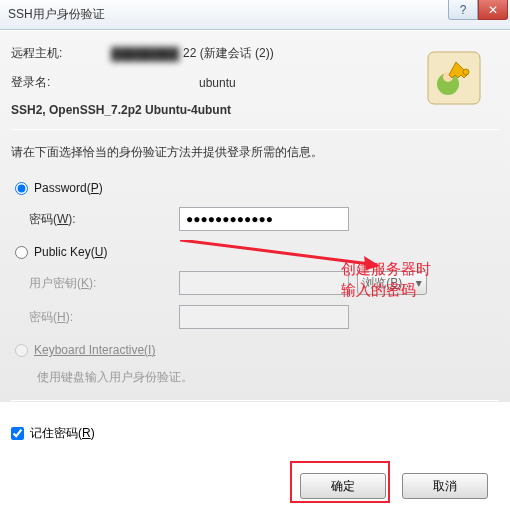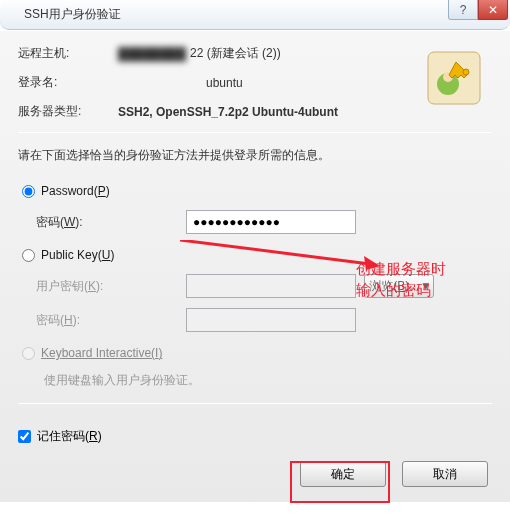--- a/index.html
+++ b/index.html
@@ -1,23 +1,23 @@
 <!DOCTYPE html>
 <html><head>
 <meta charset="utf-8">
 <style>
 * { box-sizing: border-box; margin: 0; padding: 0; }
 body { font-family: "Microsoft YaHei", Tahoma, sans-serif; font-size: 12px; background: #fff; width: 510px; height: 515px; overflow: hidden; position: relative; }
-.titlebar { height: 30px; background: linear-gradient(#fdfefe, #e8eef5); border-bottom: 1px solid #b8c6d6; display: flex; align-items: center; padding-left: 24px; position: relative; border-radius: 9px; }
+.titlebar { height: 30px; background: linear-gradient(#fdfefe, #e8eef5); border-bottom: 1px solid #b8c6d6; display: flex; align-items: center; padding-left: 8px; position: relative; }
 .titlebar .title { color: #333; }
 .tb-buttons { position: absolute; right: 2px; top: 0; display: flex; }
 .tb-btn { width: 30px; height: 20px; border: 1px solid #9bb0c8; border-top: none; background: linear-gradient(#f6f9fc,#dbe6f1); display: flex; align-items: center; justify-content: center; font-size: 12px; color: #405a78; }
 .tb-btn.help { border-radius: 0 0 0 3px; }
 .tb-btn.close { background: linear-gradient(#e57b73,#c74034); color: #fff; border-color: #a33; border-radius: 0 0 3px 0; }
-.content { background: linear-gradient(#f6f6f6,#e9e9e9); height: 472px; padding: 14px 18px; border-top: 1px solid #fff; }
+.content { background: linear-gradient(#f6f6f6,#e9e9e9); height: 372px; padding: 14px 11px; border-top: 1px solid #fff; }
 .info-row { display: flex; margin-bottom: 12px; align-items: center; }
 .info-label { width: 100px; color: #333; }
 .info-value { color: #333; }
 .info-value.blur { filter: blur(3px); }
 .key-icon { position: absolute; right: 28px; top: 50px; width: 56px; height: 56px; }
 .divider { height: 1px; background: #c8c8c8; border-bottom: 1px solid #fff; margin: 8px 0 14px; }
 .instruction { color: #333; margin-bottom: 20px; }
 .section { margin: 10px 0 14px 4px; }
 .radio-row { display: flex; align-items: center; margin-bottom: 12px; }
 .radio-row input { margin-right: 6px; }
@@ -25,25 +25,25 @@
 .radio-label.disabled { color: #8a8a8a; text-decoration: underline; }
 .field-row { display: flex; align-items: center; margin-left: 14px; margin-bottom: 10px; }
 .field-label { width: 90px; color: #333; }
 .field-label.disabled { color: #9a9a9a; }
 .field-input { width: 170px; height: 24px; border: 1px solid #abadb3; background: #fff; padding: 0 6px; font-size: 12px; }
 .field-input:disabled { background: #f0f0f0; color: #aaa; }
 .browse-btn { margin-left: 8px; width: 70px; height: 24px; border: 1px solid #a3a3a3; background: linear-gradient(#fdfdfd,#e3e3e3); border-radius: 3px; font-size: 12px; color: #666; }
 .sub-text { margin-left: 22px; color: #9a9a9a; }
 .remember-row { display: flex; margin-top: 24px; }
 .remember-row input { margin-right: 6px; }
-.buttons { position: absolute; bottom: 28px; right: 22px; display: flex; gap: 16px; }
+.buttons { position: absolute; bottom: 16px; right: 22px; display: flex; gap: 16px; }
 .dlg-btn { width: 86px; height: 26px; border: 1px solid #8a8a8a; background: linear-gradient(#fcfcfc,#dcdcdc); border-radius: 3px; font-size: 12px; }
 .ok-highlight { position: absolute; border: 2px solid #e23; width: 100px; height: 42px; bottom: 12px; right: 120px; pointer-events: none; }
 .arrow { position: absolute; left: 180px; top: 240px; width: 200px; height: 30px; pointer-events: none; }
-.annotation { position: absolute; left: 356px; top: 258px; color: #e23; font-size: 15px; line-height: 1.4; pointer-events: none; }
+.annotation { position: absolute; left: 341px; top: 258px; color: #e23; font-size: 15px; line-height: 1.4; pointer-events: none; }
 .u { text-decoration: underline; }
 </style>
 </head>
 <body>
 
 <div class="titlebar">
   <span class="title">SSH用户身份验证</span>
   <div class="tb-buttons">
     <div class="tb-btn help">?</div>
     <div class="tb-btn close">✕</div>
@@ -55,21 +55,20 @@
   <div class="info-row">
     <span class="info-label">远程主机:</span>
     <span class="info-value blur">████████</span>
     <span class="info-value" style="margin-left:4px;">22 (新建会话 (2))</span>
   </div>
   <div class="info-row">
     <span class="info-label">登录名:</span>
     <span class="info-value" style="margin-left:88px;">ubuntu</span>
   </div>
   <div class="info-row">
-    <span class="info-label">服务器类型:</span>
     <span class="info-value" style="font-weight:bold;">SSH2, OpenSSH_7.2p2 Ubuntu-4ubunt</span>
   </div>
 
   <svg class="key-icon" viewBox="0 0 56 56">
     <rect x="2" y="2" width="52" height="52" rx="6" fill="#f3e7c4" stroke="#c8b070"></rect>
     <circle cx="22" cy="34" r="11" fill="#8bc34a"></circle>
     <circle cx="22" cy="27" r="5" fill="#fcd9b0"></circle>
     <path d="M30 12 l12 12 l-4 4 l-3 -3 l-3 3 l-3 -3 l-3 3 l-3 -3 z" fill="#f2b200" stroke="#b78400"></path>
     <circle cx="40" cy="22" r="3" fill="#f2b200" stroke="#b78400"></circle>
   </svg>

